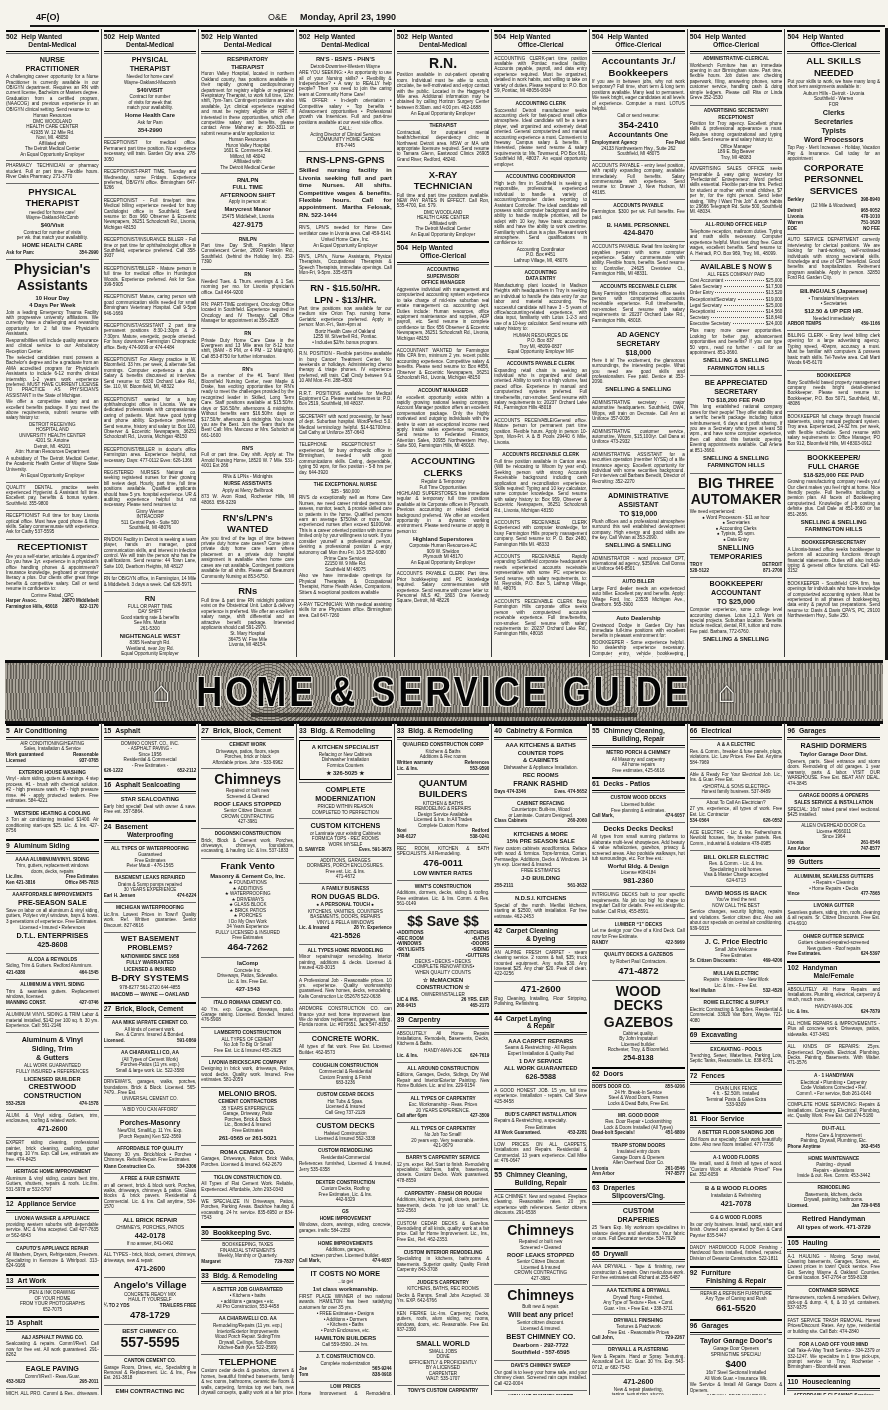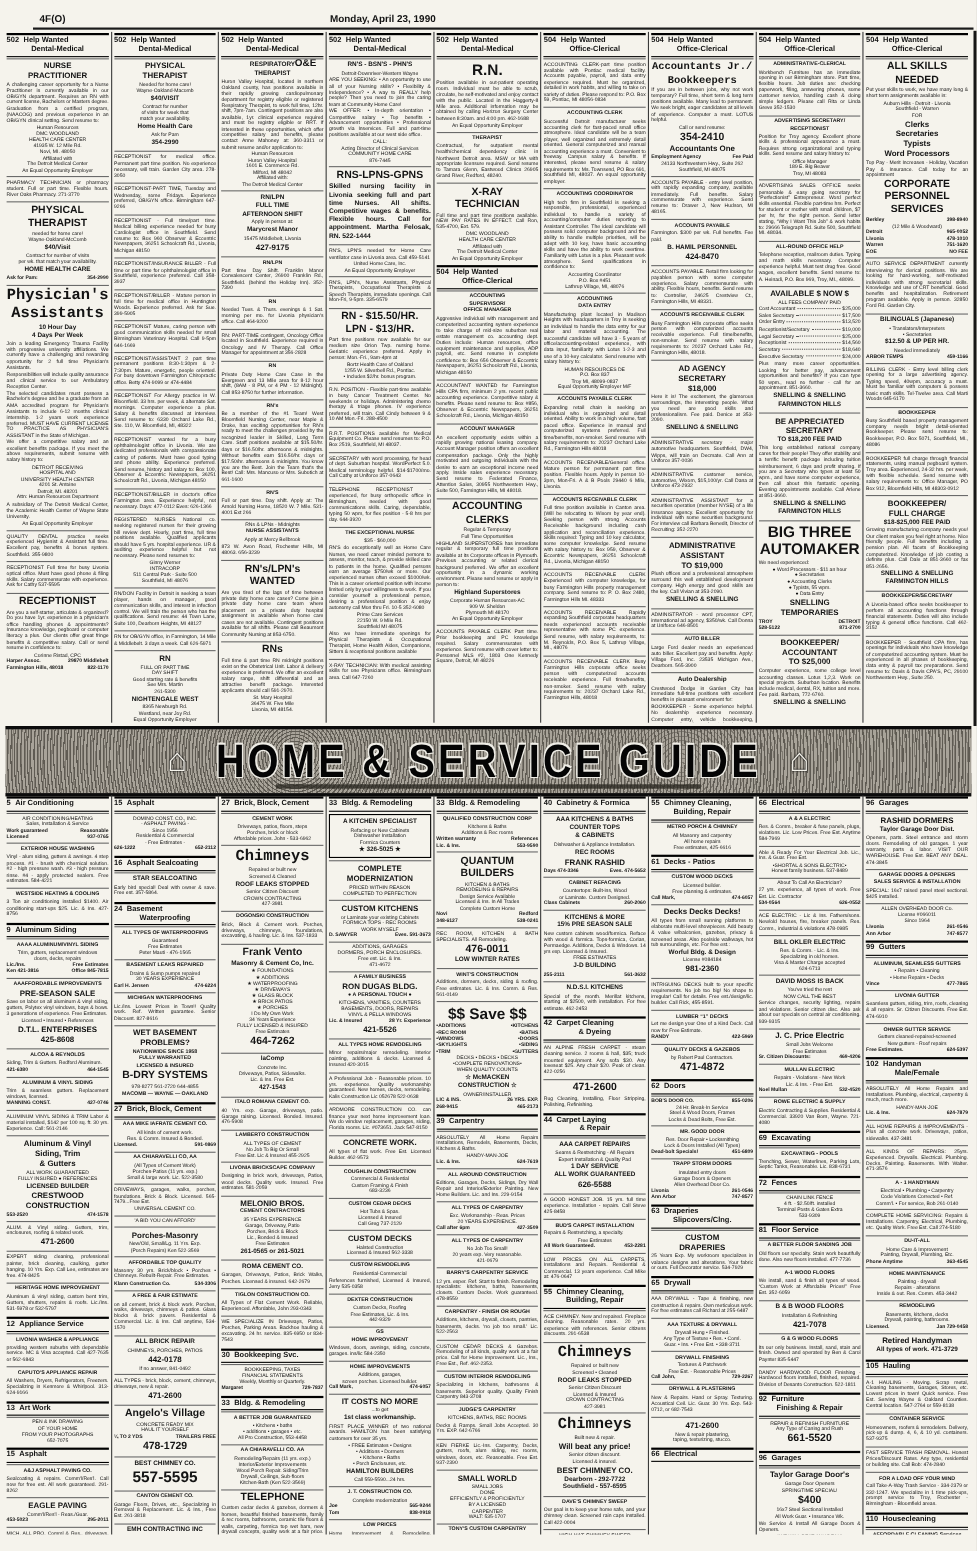--- a/index.html
+++ b/index.html
@@ -1,21 +1,21 @@
 <!DOCTYPE html>
 <html><head>
 <meta charset="utf-8">
 <style>
   html,body{margin:0;padding:0;background:#d8d5cc;}
   .page{position:relative;width:888px;height:1410px;margin:0 auto;background:#f5f3ec;color:#131313;
         font-family:"Liberation Sans",sans-serif;overflow:hidden;}
   
   .pagehead{position:absolute;top:6px;left:0;right:0;height:20px;}
   .folio{position:absolute;left:36px;top:6px;font-size:9px;font-weight:bold;}
-  .masthead{position:absolute;left:268px;top:6px;font-size:9px;font-weight:bold;margin-top:40px;}
+  .masthead{position:absolute;left:268px;top:6px;font-size:9px;font-weight:normal;}
   .pubdate{position:absolute;left:300px;top:6px;font-size:9px;font-weight:bold;text-align:center;}
   .headrule{position:absolute;top:25px;left:30px;right:3px;border-top:2px solid #1a1a1a;}
   .edge-bar{position:absolute;right:0;top:28px;width:3px;height:632px;background:#161616;}
 
   
   .cols{position:absolute;left:4px;right:6px;display:flex;align-items:stretch;}
   .cols-top{top:29px;height:628px;}
   .cols-bottom{top:723px;height:672px;}
   .col{flex:1 1 0;padding:0 2px;overflow:hidden;min-width:0;}
   .col + .col{border-left:1px solid #3a3a3a;}
@@ -28,21 +28,21 @@
 
   
   .ad{border-top:1px solid #6a6a6a;padding:1px 0 3px;}
   .ad.box{border:1px solid #000;padding:2px 1px;margin:2px 0;}
   .ad .h{text-align:center;font-weight:bold;line-height:1.05;margin:1.5px 0;}
   .h-xl{font-size:14px;}
   .h-lg{font-size:9.5px;}
   .h-md{font-size:7.2px;}
   .h-sm{font-size:5.8px;}
   .h-xs{font-size:4.8px;}
-  .serif{font-family:Liberation Mono, monospace;}
+  .serif{font-family:Liberation Sans, sans-serif;}
   .p{font-size:4.6px;line-height:1.18;text-align:justify;margin:1px 0;}
   .pb{font-size:6.1px;line-height:1.22;text-align:justify;margin:1px 0;font-weight:600;}
   .c{font-size:4.6px;line-height:1.2;text-align:center;margin:0;}
   .r2{display:flex;justify-content:space-between;font-size:4.6px;line-height:1.25;font-weight:bold;}
   .rr{display:flex;align-items:baseline;font-size:4.6px;line-height:1.35;}
   .rr .dots{flex:1;border-bottom:1px dotted #555;margin:0 2px;transform:translateY(-1px);}
 
   
   .banner{position:absolute;top:660px;left:5px;right:5px;height:58px;
           border-top:3px solid #0c0c0c;border-bottom:3px solid #0c0c0c;
@@ -1525,20 +1525,29 @@
           <div class="r2">
             <span>RANDY</span>
             <span>422-5969</span>
           </div>
         </div>
         <div class="ad">
           <div class="h h-xs">QUALITY DECKS &amp; GAZEBOS</div>
           <div class="c">by Robert Paul Contractors.</div>
           <div class="h h-lg">471-4872</div>
         </div>
+        <div class="ad">
+          <div class="h h-xl">WOOD DECKS</div>
+          <div class="h h-xl">GAZEBOS</div>
+          <div class="c">Cabinet quality.</div>
+          <div class="c">By John Imputaturi</div>
+          <div class="c">Licensed builder.</div>
+          <div class="c">Rochester, Troy, &amp; Bloomfield.</div>
+          <div class="h h-md">254-8138</div>
+        </div>
         <div class="cat">
           <div><span class="n">62</span><span class="t">Doors</span></div>
         </div>
         <div class="ad">
           <div class="r2">
             <span>BOB'S DOOR CO.</span>
             <span>855-0206</span>
           </div>
           <div class="c">24 Hr. Break-In Service</div>
           <div class="c">Steel &amp; Wood Doors, Frames</div>

